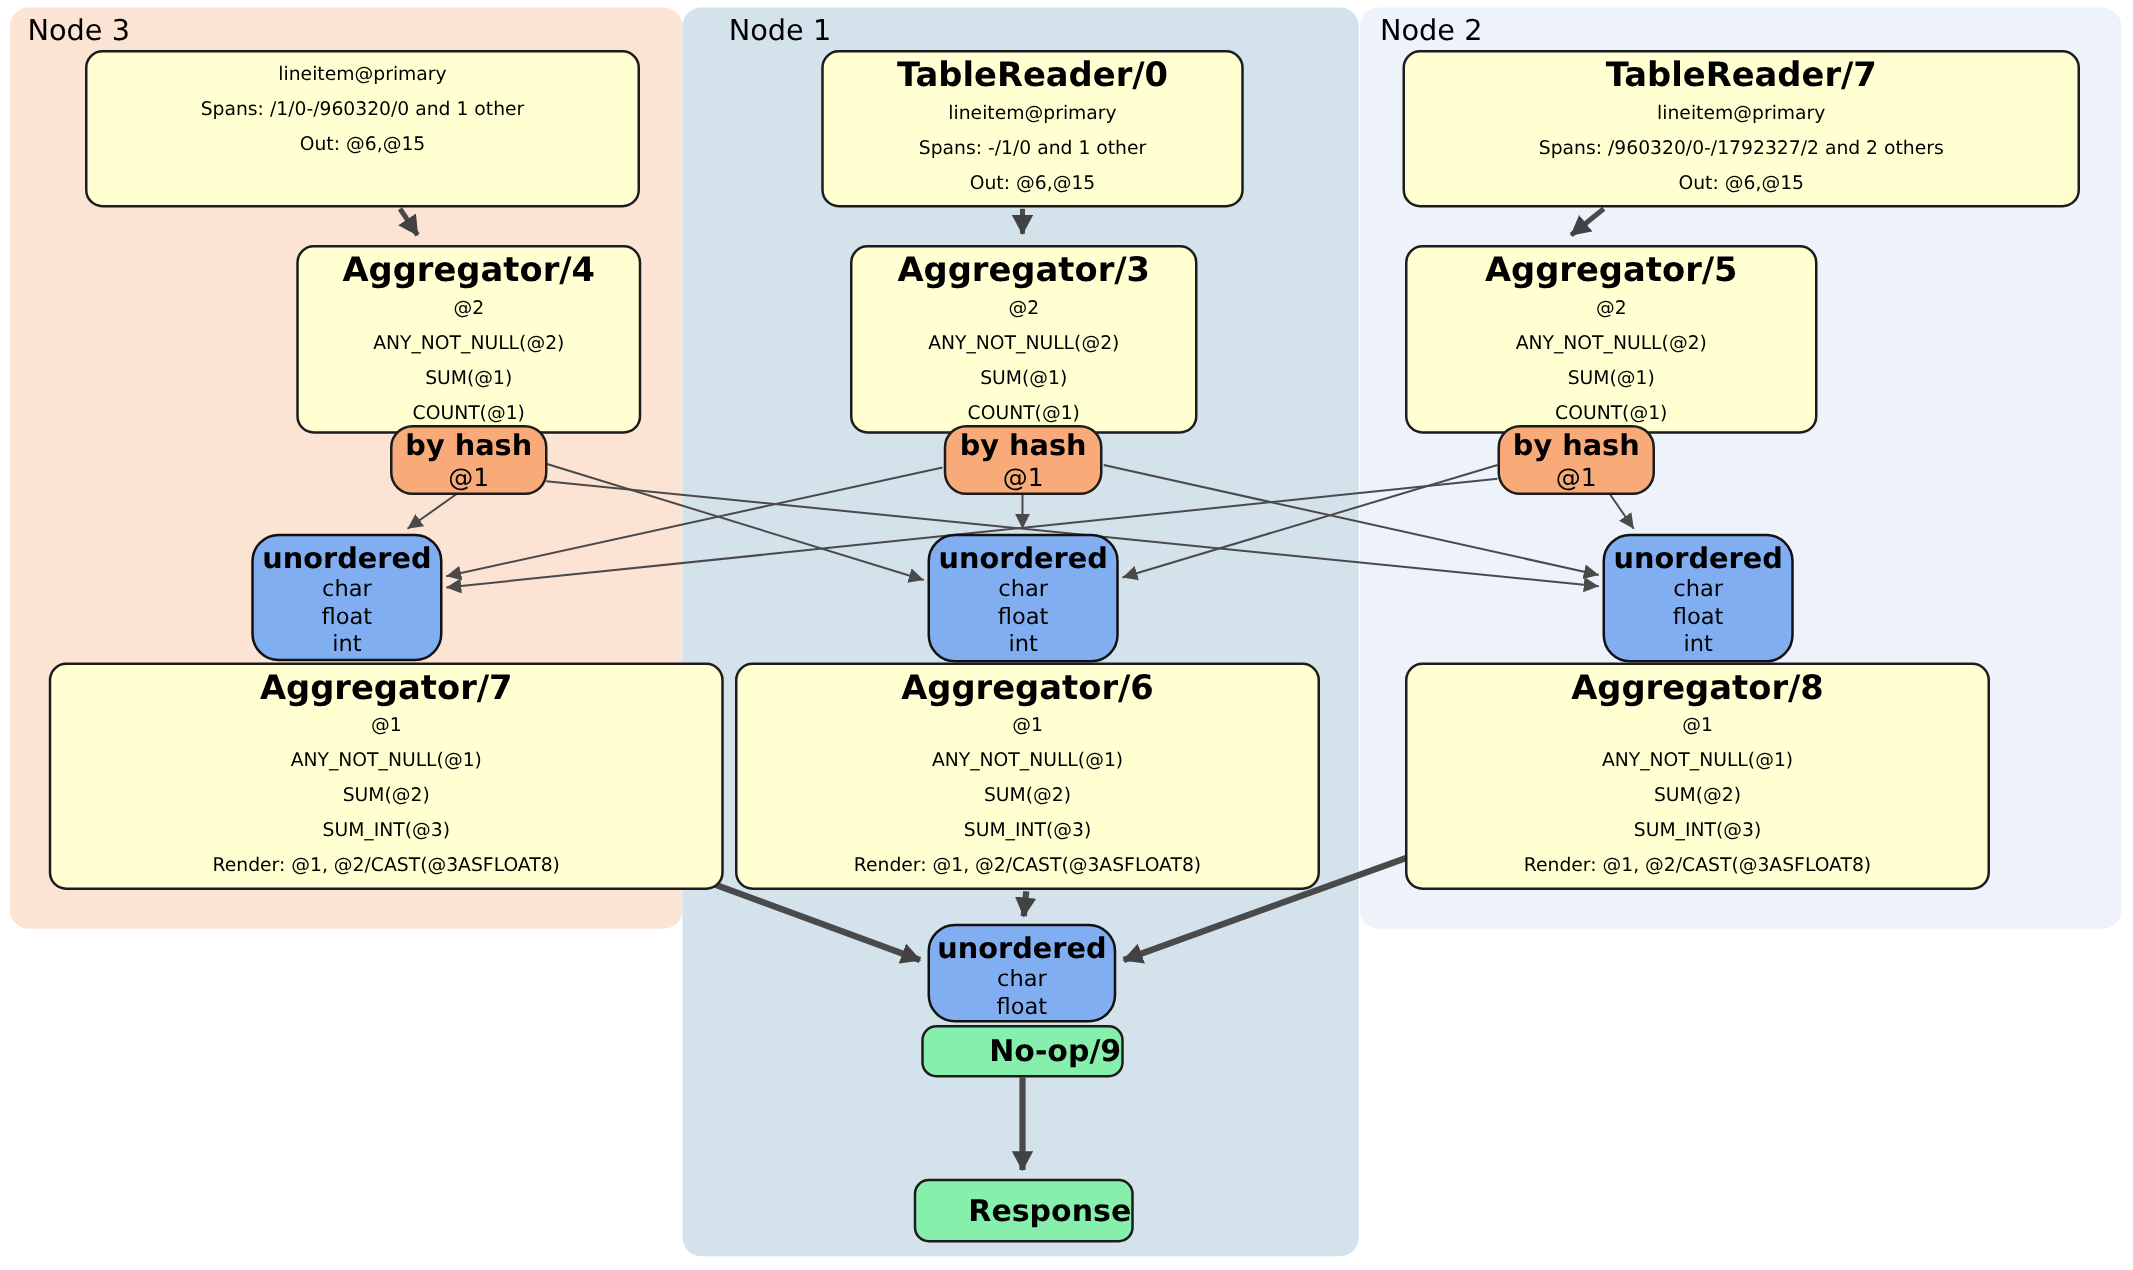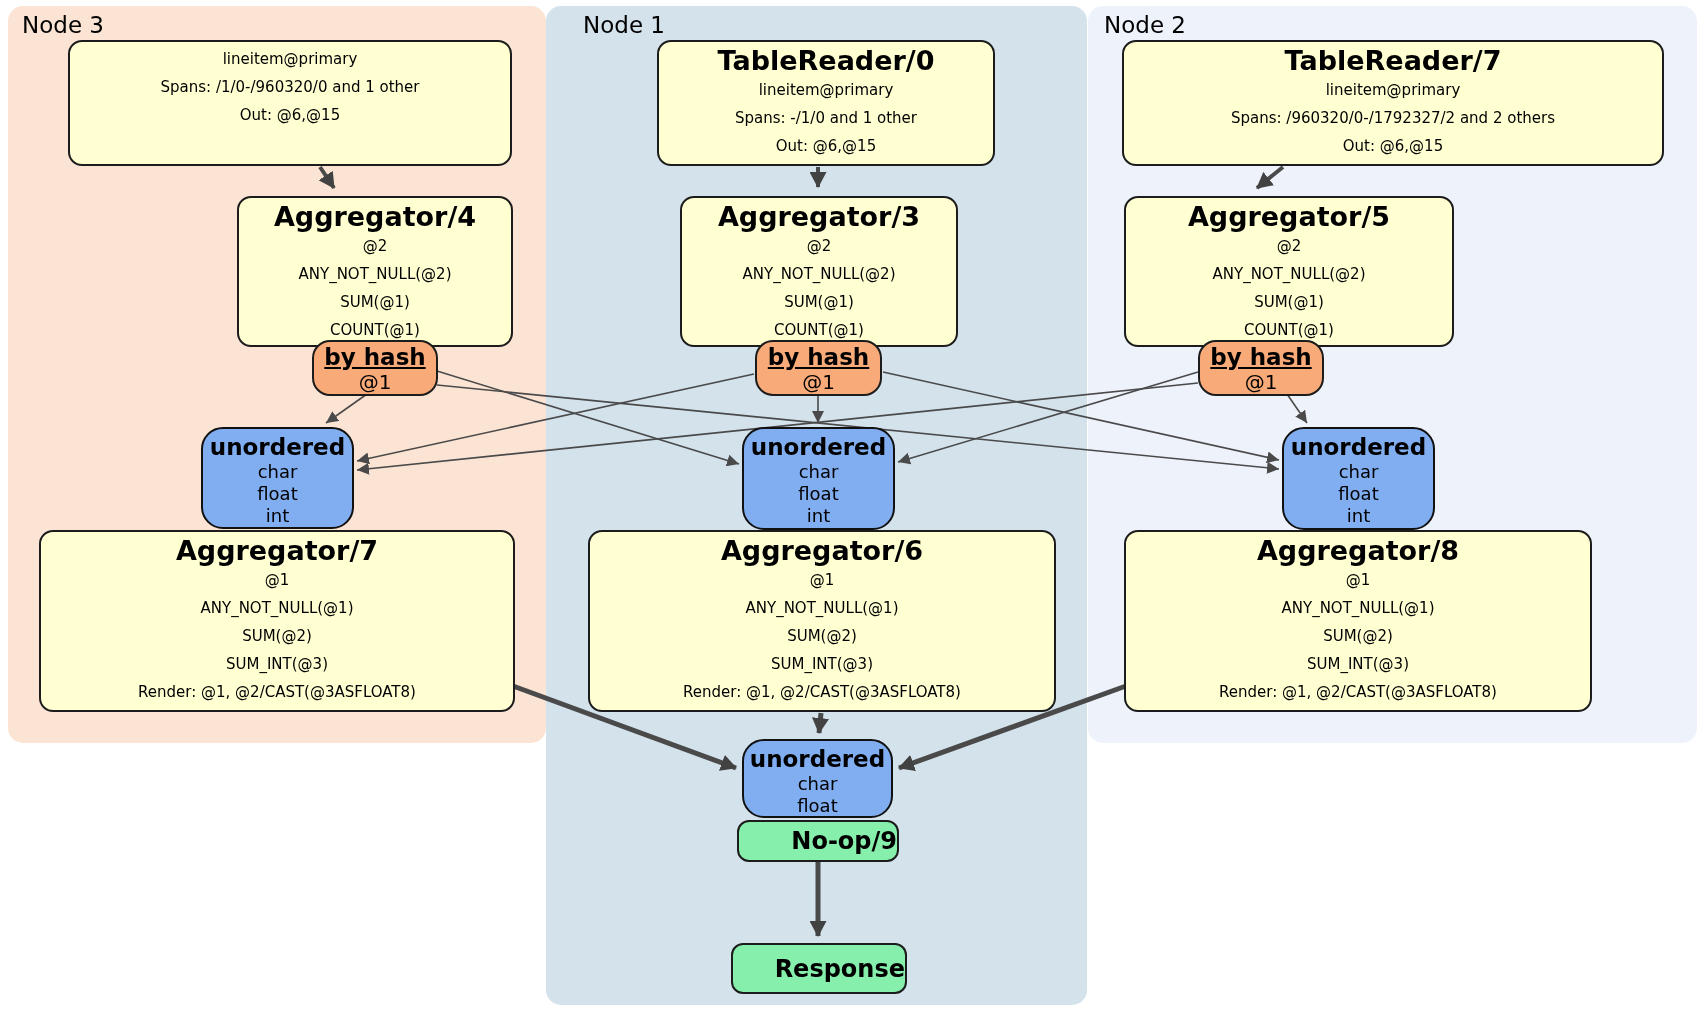--- a/index.html
+++ b/index.html
@@ -16,21 +16,21 @@
     border:2px solid #1c1c1c; border-radius:14px; text-align:center;
     padding-top:3px; z-index:3; overflow:hidden;
   }
   .btitle { font-weight:bold; font-size:27px; line-height:31px; white-space:nowrap; }
   .bline  { font-size:15px; line-height:28px; white-space:nowrap; }
   .router {
     position:absolute; box-sizing:border-box; background:#f8ab78;
     border:2px solid #1c1c1c; border-radius:18px; text-align:center;
     padding-top:2px; z-index:4; overflow:hidden;
   }
-  .rtitle { font-weight:bold; font-size:23px; line-height:26px;text-decoration:underline; }
+  .rtitle { font-weight:bold; font-size:23px; line-height:26px; }
   .rline  { font-size:20px; line-height:24px; }
   .sync {
     position:absolute; box-sizing:border-box; background:#80aef0;
     border:2px solid #111; border-radius:22px; text-align:center;
     padding-top:5px; z-index:4; overflow:hidden;
   }
   .stitle { font-weight:bold; font-size:23px; line-height:27px; }
   .sline  { font-size:18px; line-height:22px; }
   .pill {
     position:absolute; box-sizing:border-box; background:#86efac;
@@ -104,21 +104,21 @@
     <div class="rline">@1</div>
   </div>
 
   <div class="sync" style="left:201px;top:427px;width:153px;height:102px;">
     <div class="stitle">unordered</div>
     <div class="sline">char</div>
     <div class="sline">float</div>
     <div class="sline">int</div>
   </div>
 
-  <div class="box" style="left:39px;top:530px;width:476px;height:182px;">
+  <div class="box" style="left:39px;top:530px;width:540px;height:182px;">
     <div class="btitle">Aggregator/7</div>
     <div class="bline">@1</div>
     <div class="bline">ANY_NOT_NULL(@1)</div>
     <div class="bline">SUM(@2)</div>
     <div class="bline">SUM_INT(@3)</div>
     <div class="bline">Render: @1, @2/CAST(@3ASFLOAT8)</div>
   </div>
 
   <div class="box" style="left:657px;top:40px;width:338px;height:126px;">
     <div class="btitle">TableReader/0</div>

